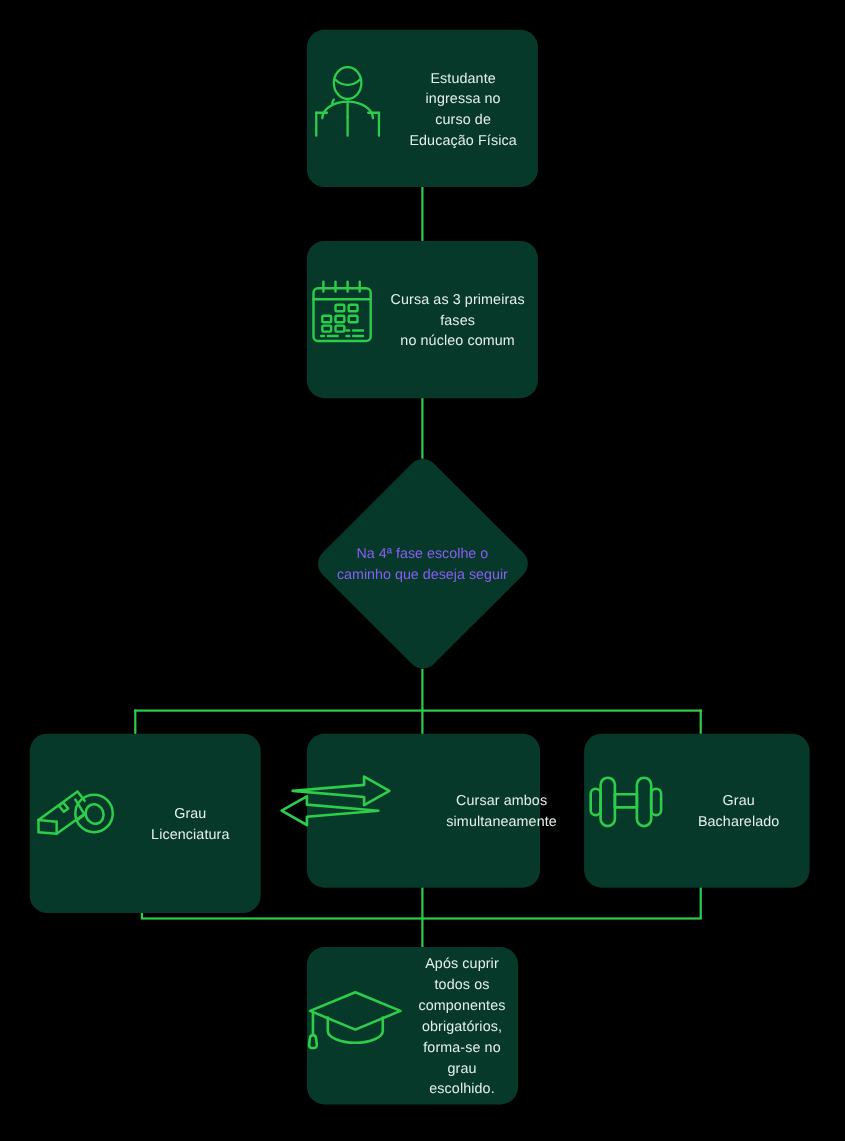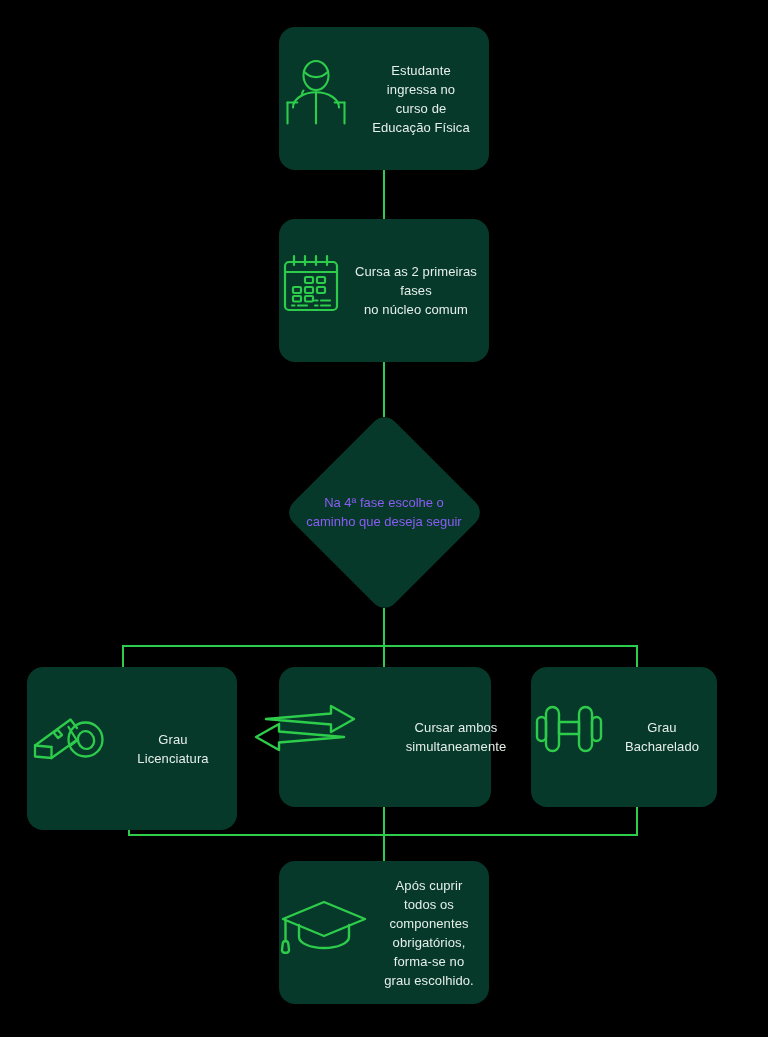--- a/index.html
+++ b/index.html
@@ -142,21 +142,21 @@
         <rect x="26" y="34" width="8" height="6" rx="1.2"></rect>
         <rect x="38" y="34" width="8" height="6" rx="1.2"></rect>
         <rect x="14" y="43" width="8" height="5.5" rx="1.2"></rect>
         <rect x="26" y="43" width="8" height="5.5" rx="1.2"></rect>
         <path d="M13 52.5h2.5M19 52.5h9"></path>
         <path d="M36 52.5h2.5M42 52.5h9"></path>
         <path d="M13 48.5h0.2" stroke-width="0"></path>
         <path d="M36 47.5h2.5M42 47.5h9"></path>
       </svg>
     </div>
-    <div class="label">Cursa as 2 primeiras fases
+    <div class="label">Cursa as 3 primeiras fases
 no núcleo comum</div>
   </div>
 
   <div class="diamond-wrap" style="left:283px; top:411px;">
     <div class="diamond-shape"></div>
     <div class="diamond-text">Na 4ª fase escolhe o
 caminho que deseja seguir</div>
   </div>
 
   <div class="card" style="left:27px; top:667px; width:210px; height:163px;justify-content:center;">
@@ -179,35 +179,35 @@
     <div class="icon-wrap" style="margin-bottom:18px;">
       <svg width="106" height="52" viewBox="0 0 106 52" fill="none" stroke="#2ECC4B" stroke-width="2.4" stroke-linecap="round" stroke-linejoin="round">
         <path d="M79 4 102 17 79 30v-7.5L14 17 79 11.5z"></path>
         <path d="M27 22 4 35l23 13v-7.5l65-5.5-65-5.5z"></path>
       </svg>
     </div>
     <div class="label">Cursar ambos
 simultaneamente</div>
   </div>
 
-  <div class="card" style="left:531px; top:667px; width:186px; height:140px;">
+  <div class="card" style="left:531px; top:667px; width:205px; height:140px;">
     <div class="icon-wrap" style="margin-bottom:16px;">
       <svg width="76" height="56" viewBox="0 0 76 56" fill="none" stroke="#2ECC4B" stroke-width="2.4" stroke-linecap="round" stroke-linejoin="round">
         <rect x="15" y="6" width="13" height="44" rx="6.5"></rect>
         <rect x="48" y="6" width="13" height="44" rx="6.5"></rect>
         <rect x="6" y="16" width="9" height="24" rx="4.5"></rect>
         <rect x="61" y="16" width="9" height="24" rx="4.5"></rect>
         <path d="M28 21h20M28 33h20"></path>
         <path d="M28 21v12M48 21v12"></path>
       </svg>
     </div>
     <div class="label">Grau Bacharelado</div>
   </div>
 
-  <div class="card" style="left:279px; top:861px; width:210px; height:143px;">
+  <div class="card" style="left:279px; top:861px; width:192px; height:143px;">
     <div class="icon-wrap" style="margin-bottom:12px;">
       <svg width="90" height="58" viewBox="0 0 90 58" fill="none" stroke="#2ECC4B" stroke-width="2.4" stroke-linecap="round" stroke-linejoin="round">
         <path d="M45 4 86 21 45 38 4 21z"></path>
         <path d="M20 27v12c0 6 11.2 11 25 11s25-5 25-11V27"></path>
         <path d="M6.5 22v21"></path>
         <path d="M6.5 43c-1.6 0-2.6 1.2-2.8 2.8l-.7 6c-.2 1.6 1 2.9 2.6 2.9h1.8c1.6 0 2.8-1.3 2.6-2.9l-.7-6C9.1 44.2 8.1 43 6.5 43z"></path>
       </svg>
     </div>
     <div class="label">Após cuprir todos os
 componentes obrigatórios,

